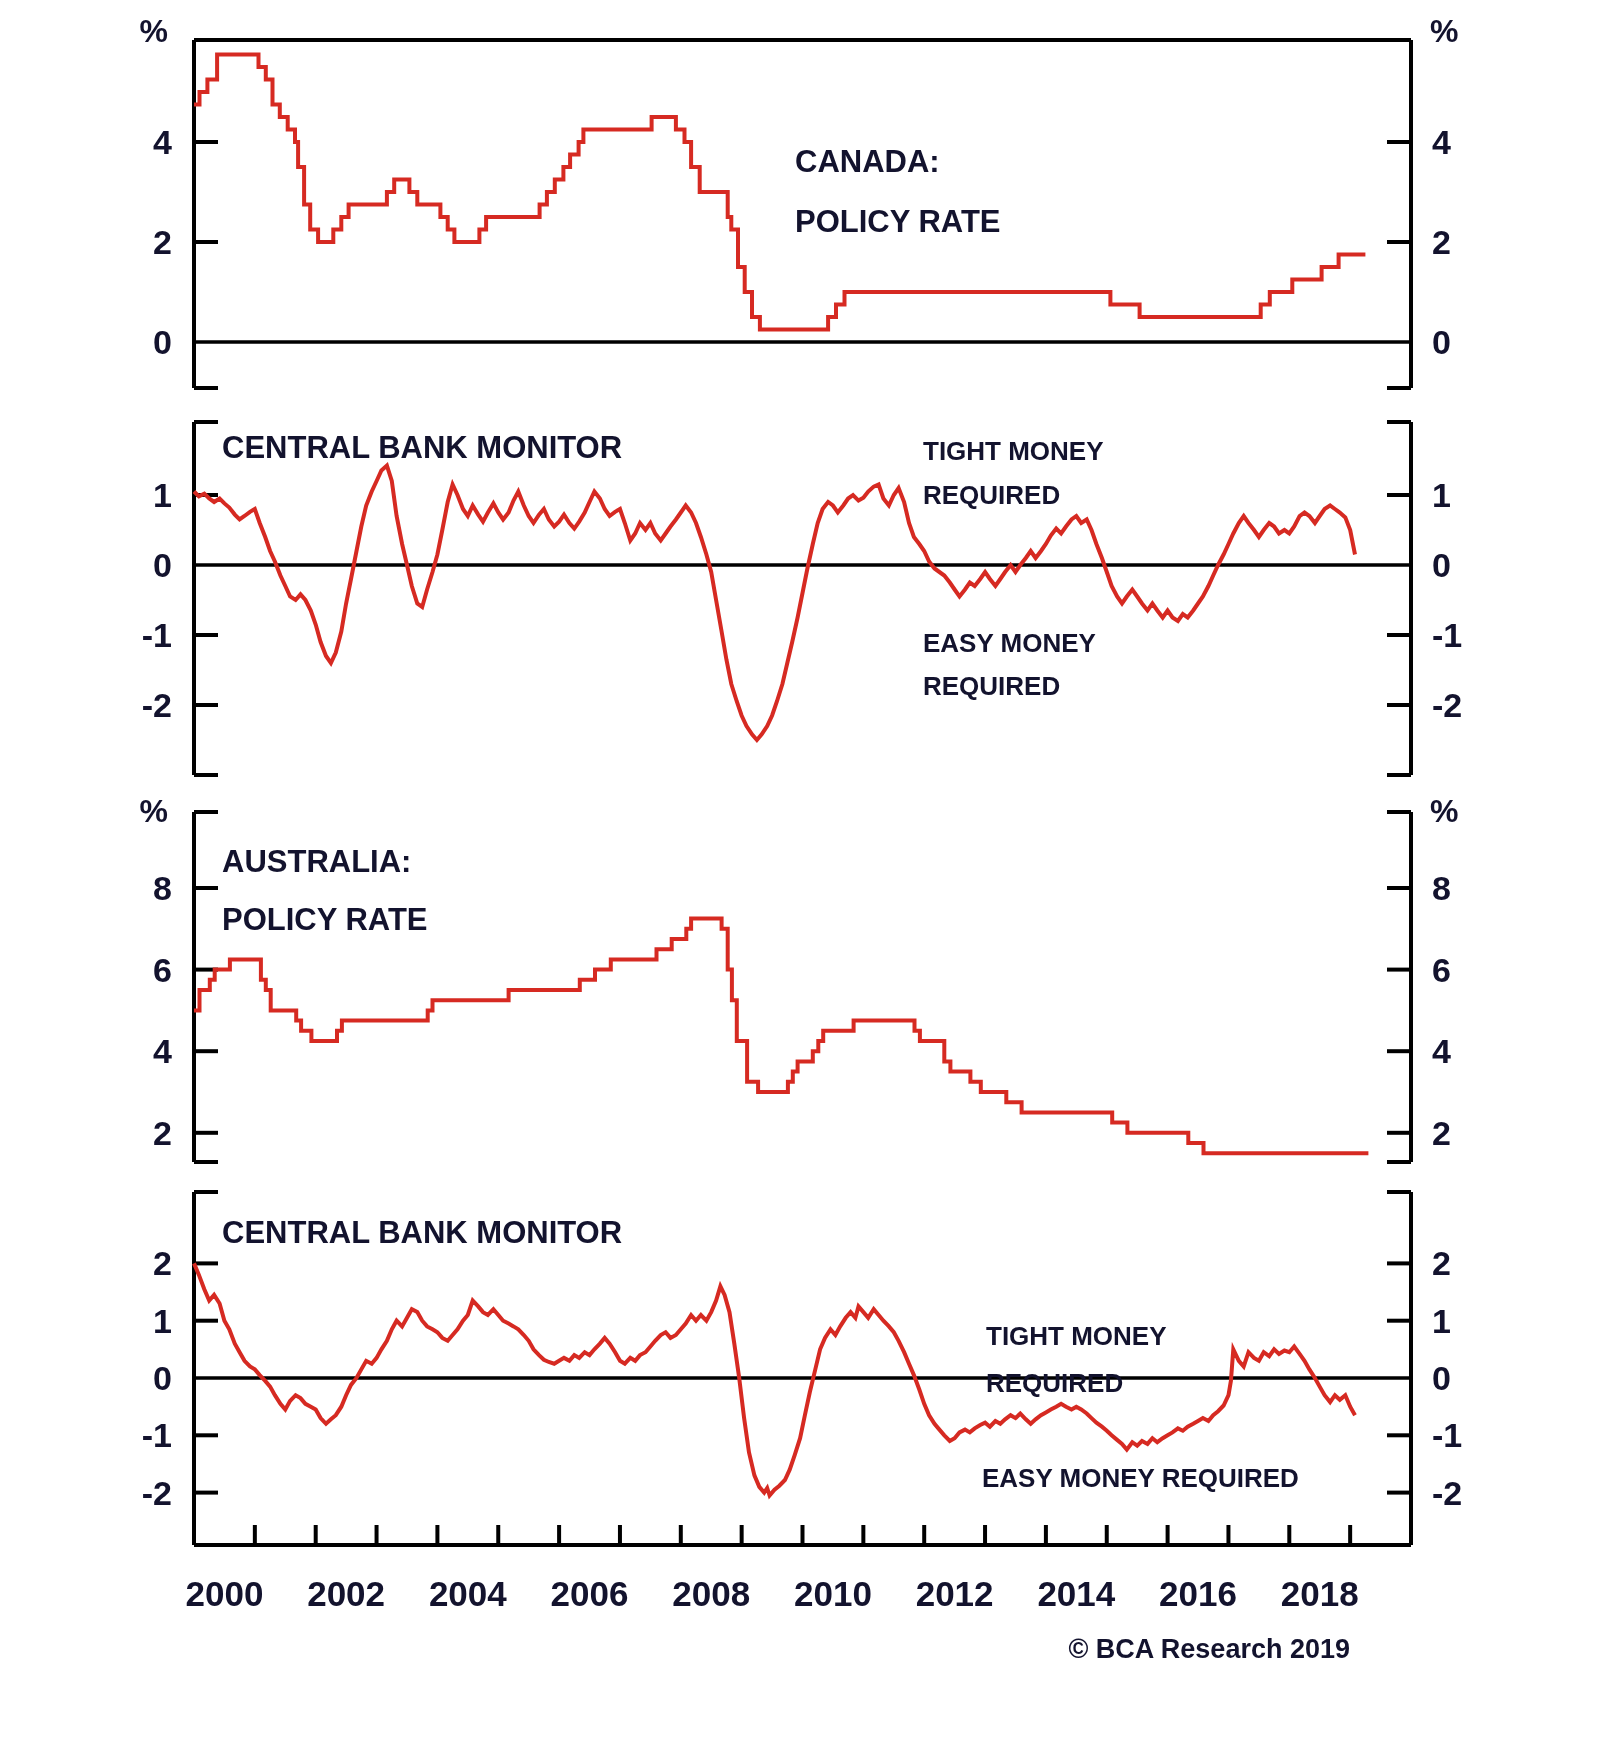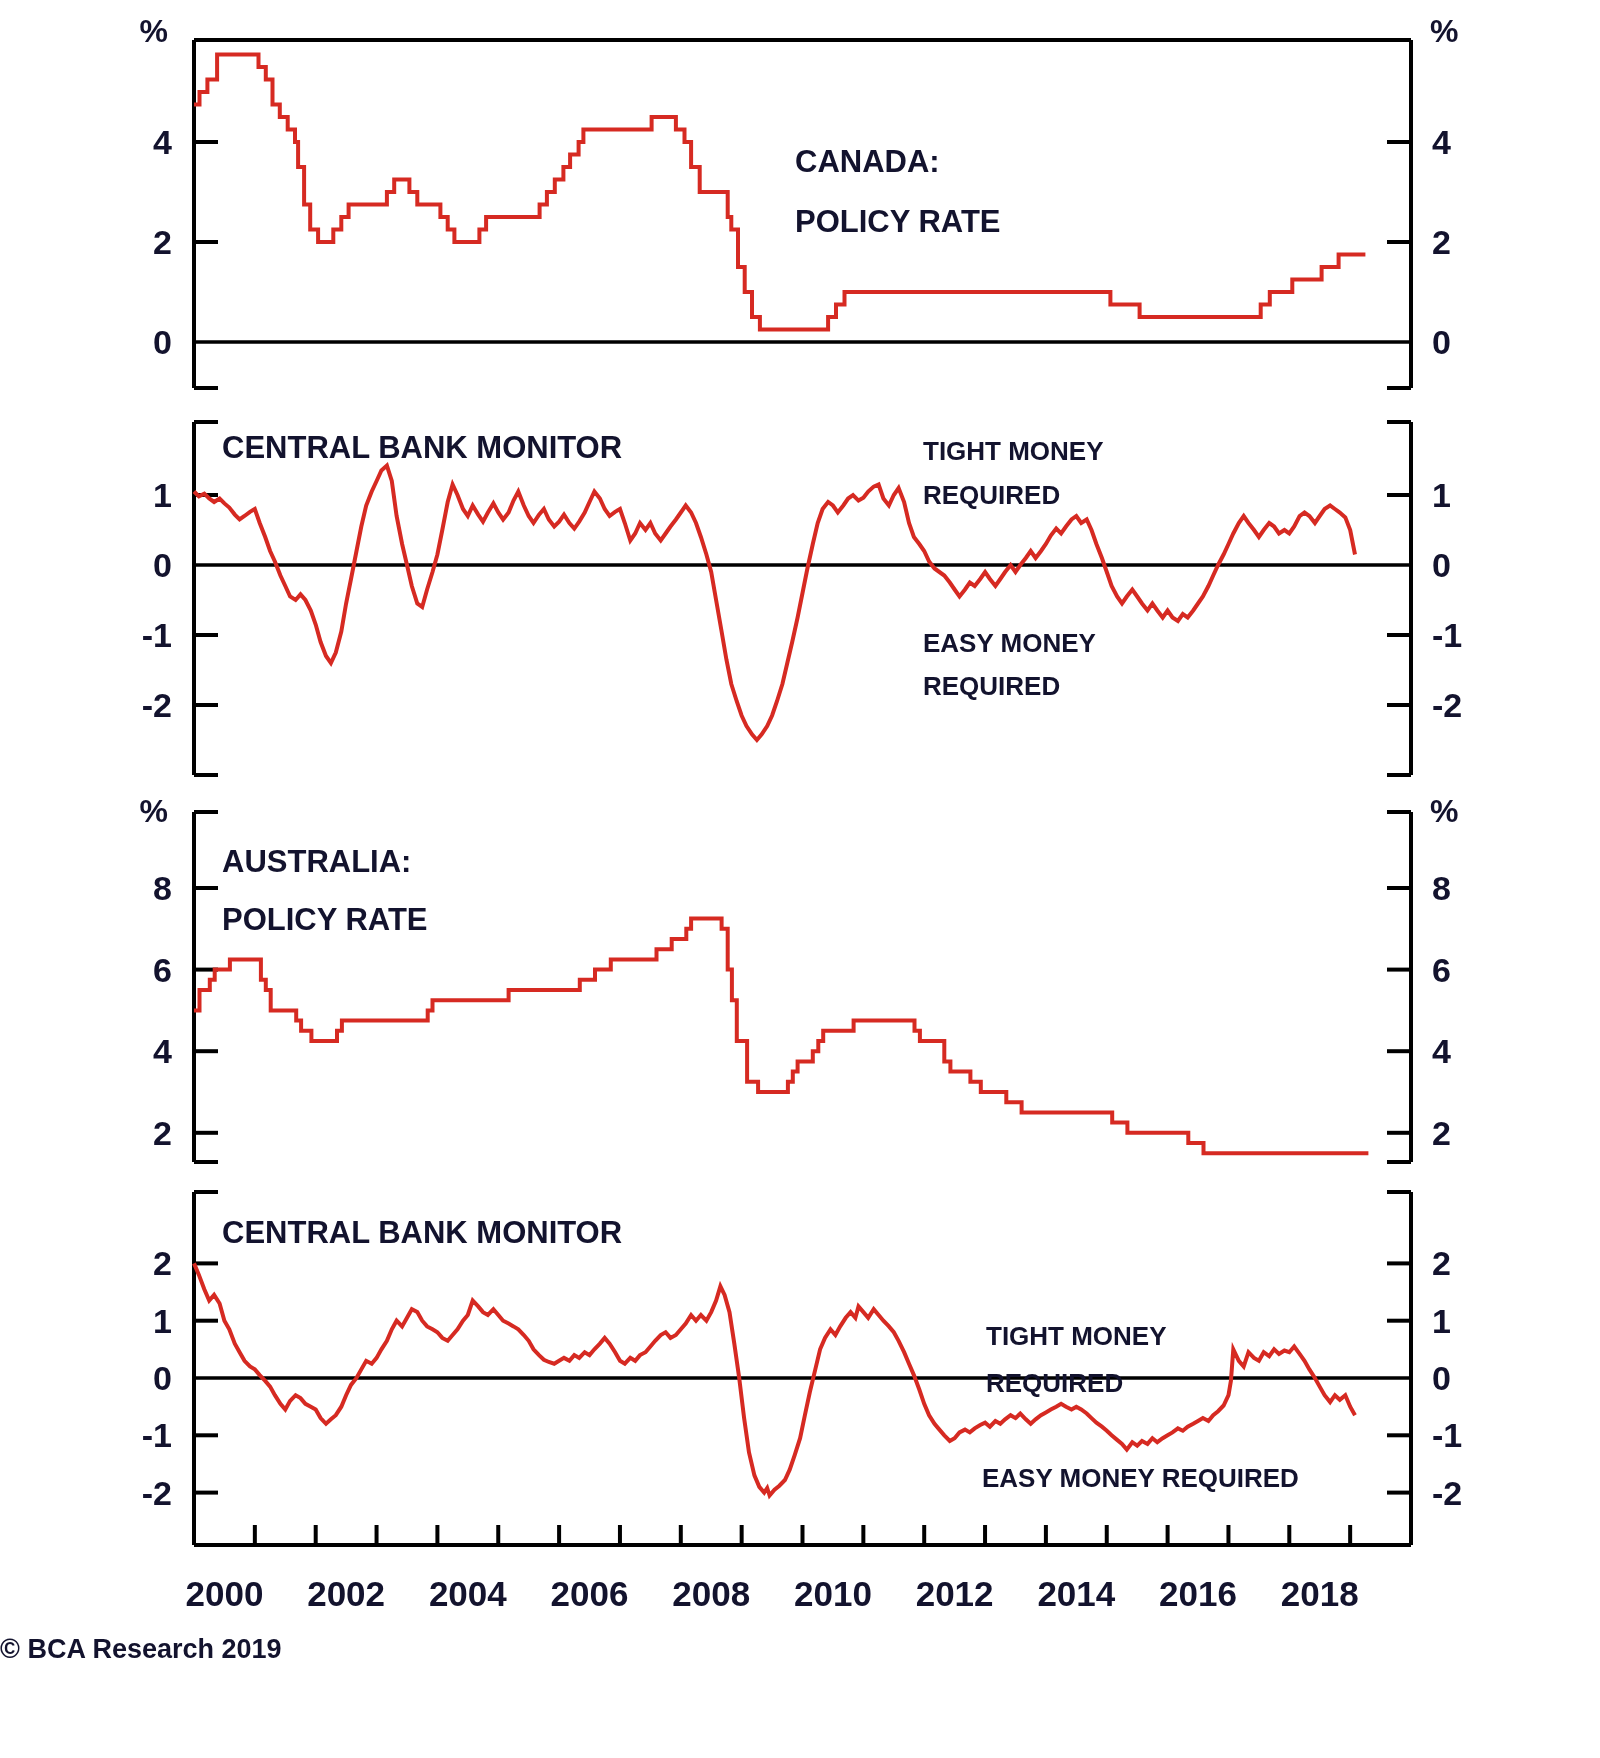--- a/index.html
+++ b/index.html
@@ -1,20 +1,20 @@
 <!DOCTYPE html>
 <html><head>
 <meta charset="utf-8">
 <style>
   html,body{margin:0;padding:0;background:#ffffff;}
   .stage{position:relative;width:1600px;height:1758px;background:#ffffff;overflow:hidden;
          font-family:"Liberation Sans", sans-serif;}
   svg{position:absolute;left:0;top:0;}
   svg text{font-family:"Liberation Sans", sans-serif;font-weight:bold;}
-  .copyright{position:absolute;top:1634px;left:0;width:1350px;
+  .copyright{position:absolute;top:1634px;left:0;width:1350px;text-align:right;
              font-size:27px;font-weight:bold;color:#13132e;}
 </style>
 </head>
 <body>
 
 <div class="stage">
   <svg id="chart" width="1600" height="1758" viewBox="0 0 1600 1758">
       <g>
         <line x1="194" y1="40" x2="1411" y2="40" stroke="#000000" stroke-width="4"></line>
         <line x1="194" y1="40" x2="194" y2="388" stroke="#000000" stroke-width="4"></line>

